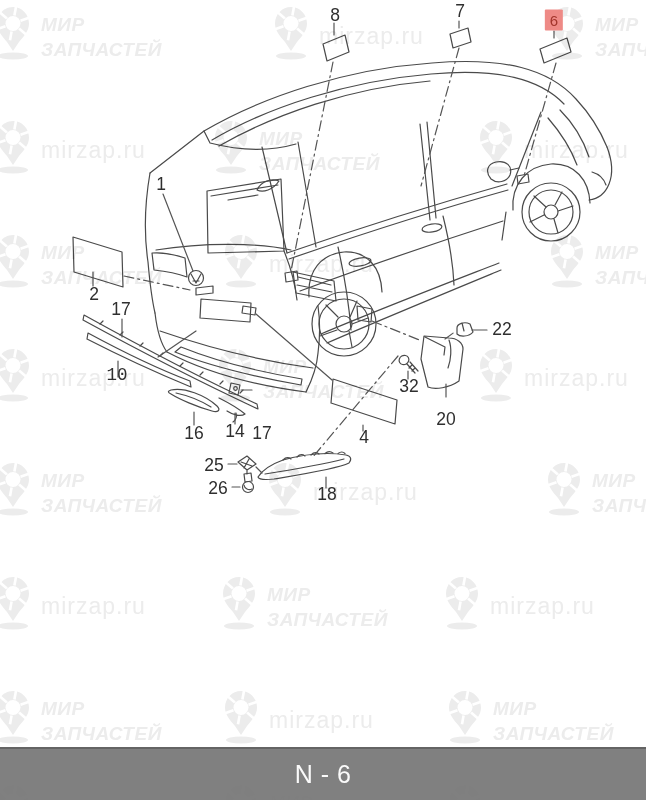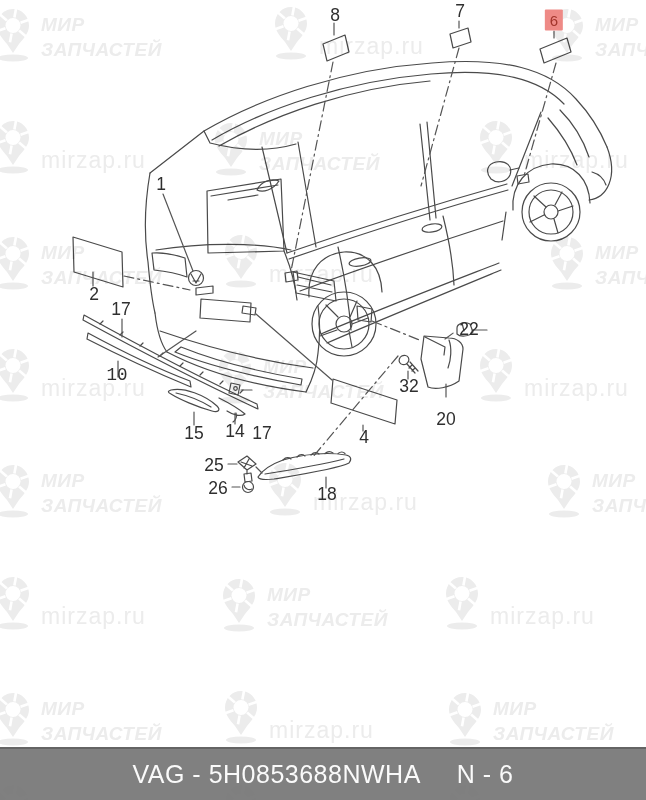--- a/index.html
+++ b/index.html
@@ -3,21 +3,21 @@
 <meta charset="utf-8">
 <style>
   html,body{margin:0;padding:0;background:#ffffff;}
   .stage{
     position:relative;width:646px;height:800px;background:#ffffff;
     overflow:hidden;font-family:"Liberation Sans",sans-serif;
   }
   .art{position:absolute;left:0;top:0;}
   .wm-layer{position:absolute;left:0;top:0;width:646px;height:800px;
     mix-blend-mode:multiply;pointer-events:none;}
-  .wm-unit{position:absolute;display:flex;gap:9px;align-items:flex-end;}
+  .wm-unit{position:absolute;display:flex;gap:9px;align-items:flex-start;}
   .wm-brand{font-weight:bold;font-size:19px;line-height:1.32;letter-spacing:.5px;
     color:#ececec;margin-top:6px;white-space:nowrap;font-style:italic;}
   .wm-site{font-size:23px;letter-spacing:1px;color:#ececec;margin-top:17px;white-space:nowrap;}
   .callout-layer{position:absolute;left:0;top:0;width:646px;height:800px;}
   .callout{
     position:absolute;transform:translate(-50%,-50%);
     font-size:17.5px;color:#2f2f2f;line-height:1;white-space:nowrap;
   }
   .callout.hl{padding:3px 5px;font-size:15px;border-radius:1px;}
   .footer{
@@ -580,29 +580,28 @@
     </div>
 
   <div class="callout-layer">
       <div class="callout" style="left: 161px; top: 185px;">1</div>
       <div class="callout" style="left: 94px; top: 295px;">2</div>
       <div class="callout" style="left: 364px; top: 438px;">4</div>
       <div class="callout hl" style="left: 554px; top: 20px; background: rgb(238, 138, 134); color: rgb(162, 53, 44);">6</div>
       <div class="callout" style="left: 460px; top: 12px;">7</div>
       <div class="callout" style="left: 335px; top: 16px;">8</div>
       <div class="callout" style="left: 117px; top: 376px; font-family: Liberation Mono, monospace;">10</div>
-      <div class="callout" style="left: 194px; top: 434px;">15</div>
+      <div class="callout" style="left: 194px; top: 434px;">16</div>
       <div class="callout" style="left: 121px; top: 310px;">17</div>
       <div class="callout" style="left: 235px; top: 432px;">14</div>
       <div class="callout" style="left: 262px; top: 390px; margin-top: 44px;">17</div>
       <div class="callout" style="left: 327px; top: 495px;">18</div>
       <div class="callout" style="left: 446px; top: 420px;">20</div>
-      <div class="callout" style="left: 469px; top: 330px;">22</div>
+      <div class="callout" style="left: 502px; top: 330px;">22</div>
       <div class="callout" style="left: 409px; top: 387px;">32</div>
       <div class="callout" style="left: 214px; top: 466px;">25</div>
       <div class="callout" style="left: 218px; top: 489px;">26</div>
     </div>
 
   <div class="footer" style="background: rgba(121, 121, 121, 0.95); color: rgb(250, 250, 250);">
-    <span>VAG - 5H0853688NWHA</span>
     <span>N - 6</span>
   </div>
 </div>
 
 </body></html>

